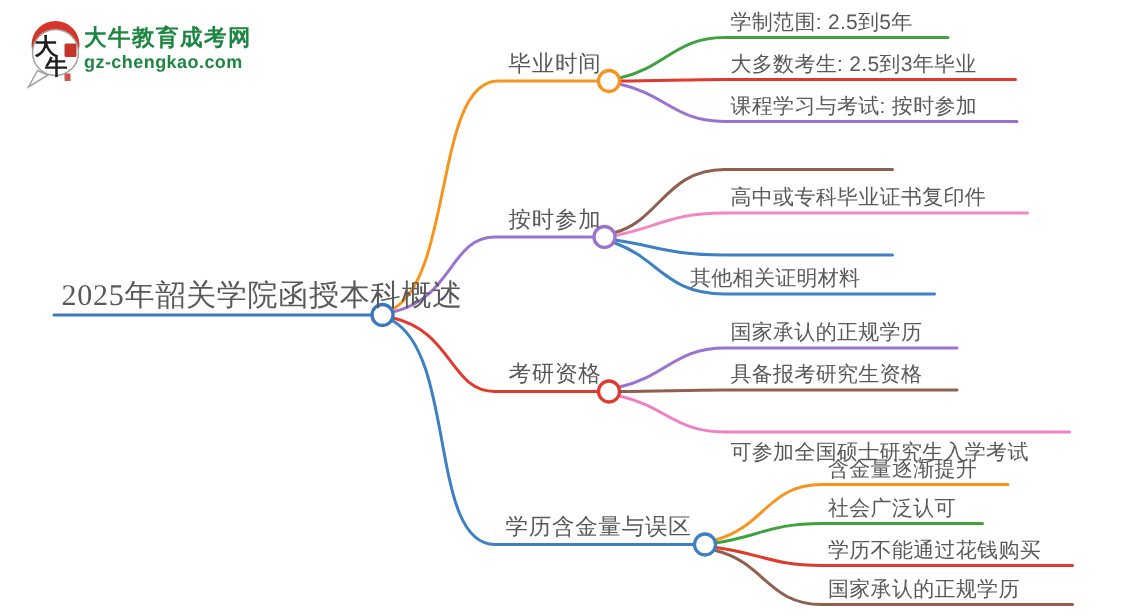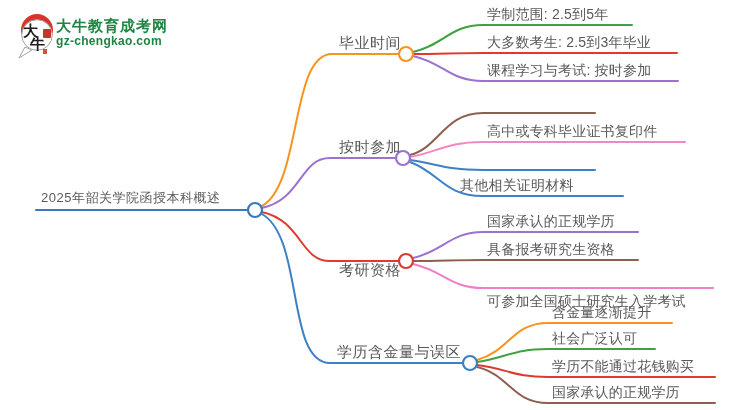--- a/index.html
+++ b/index.html
@@ -1,20 +1,20 @@
 <!DOCTYPE html>
 <html><head>
 <meta charset="utf-8">
 <style>
   html,body{margin:0;padding:0;background:#fff;}
   .stage{position:relative;width:750px;height:410px;background:#fff;overflow:hidden;
          font-family:"Liberation Sans",sans-serif;}
   svg.map{position:absolute;left:0;top:0;}
   .node{position:absolute;color:#595959;white-space:nowrap;}
-  .root-label{font-size:13px;line-height:19px;letter-spacing:.5px;}
+  .root-label{font-size:20px;line-height:19px;letter-spacing:.5px;font-family:Liberation Serif, serif;}
   .branch-label{font-size:15px;line-height:18px;letter-spacing:.5px;}
   .leaf-label{font-size:14px;line-height:17px;letter-spacing:.2px;}
   .logo{position:absolute;left:0;top:0;width:220px;height:70px;}
   .logo-icon{position:absolute;left:14px;top:10px;}
   .brand{position:absolute;left:56px;top:17px;font-size:15px;font-weight:bold;
          letter-spacing:1px;line-height:17px;white-space:nowrap;}
   .domain{position:absolute;left:56px;top:35px;font-size:12px;font-weight:bold;
           letter-spacing:.3px;line-height:13px;white-space:nowrap;}
 </style>
 </head>
@@ -69,21 +69,21 @@
       <rect x="29" y="39" width="4" height="5" fill="#C4362C" opacity="0.85"></rect>
     </svg>
     <div class="brand" style="color: rgb(30, 134, 66);">大牛教育成考网</div>
     <div class="domain" style="color: rgb(30, 134, 66);">gz-chengkao.com</div>
   </div>
 
   <div class="node root-label" style="left:41px;top:188px;">2025年韶关学院函授本科概述</div>
 
   <div class="node branch-label" style="left:339px;top:34px;">毕业时间</div>
   <div class="node branch-label" style="left:339px;top:138px;">按时参加</div>
-  <div class="node branch-label" style="left:339px;top:241px;margin-top:20px;">考研资格</div>
+  <div class="node branch-label" style="left:339px;top:241px;">考研资格</div>
   <div class="node branch-label" style="left:337px;top:343px;">学历含金量与误区</div>
 
   <div class="node leaf-label" style="left:487px;top:6px;">学制范围: 2.5到5年</div>
   <div class="node leaf-label" style="left:487px;top:34px;">大多数考生: 2.5到3年毕业</div>
   <div class="node leaf-label" style="left:487px;top:62px;">课程学习与考试: 按时参加</div>
 
   <div class="node leaf-label" style="left:487px;top:123px;">高中或专科毕业证书复印件</div>
   <div class="node leaf-label" style="left:460px;top:177px;">其他相关证明材料</div>
 
   <div class="node leaf-label" style="left:487px;top:213px;">国家承认的正规学历</div>

